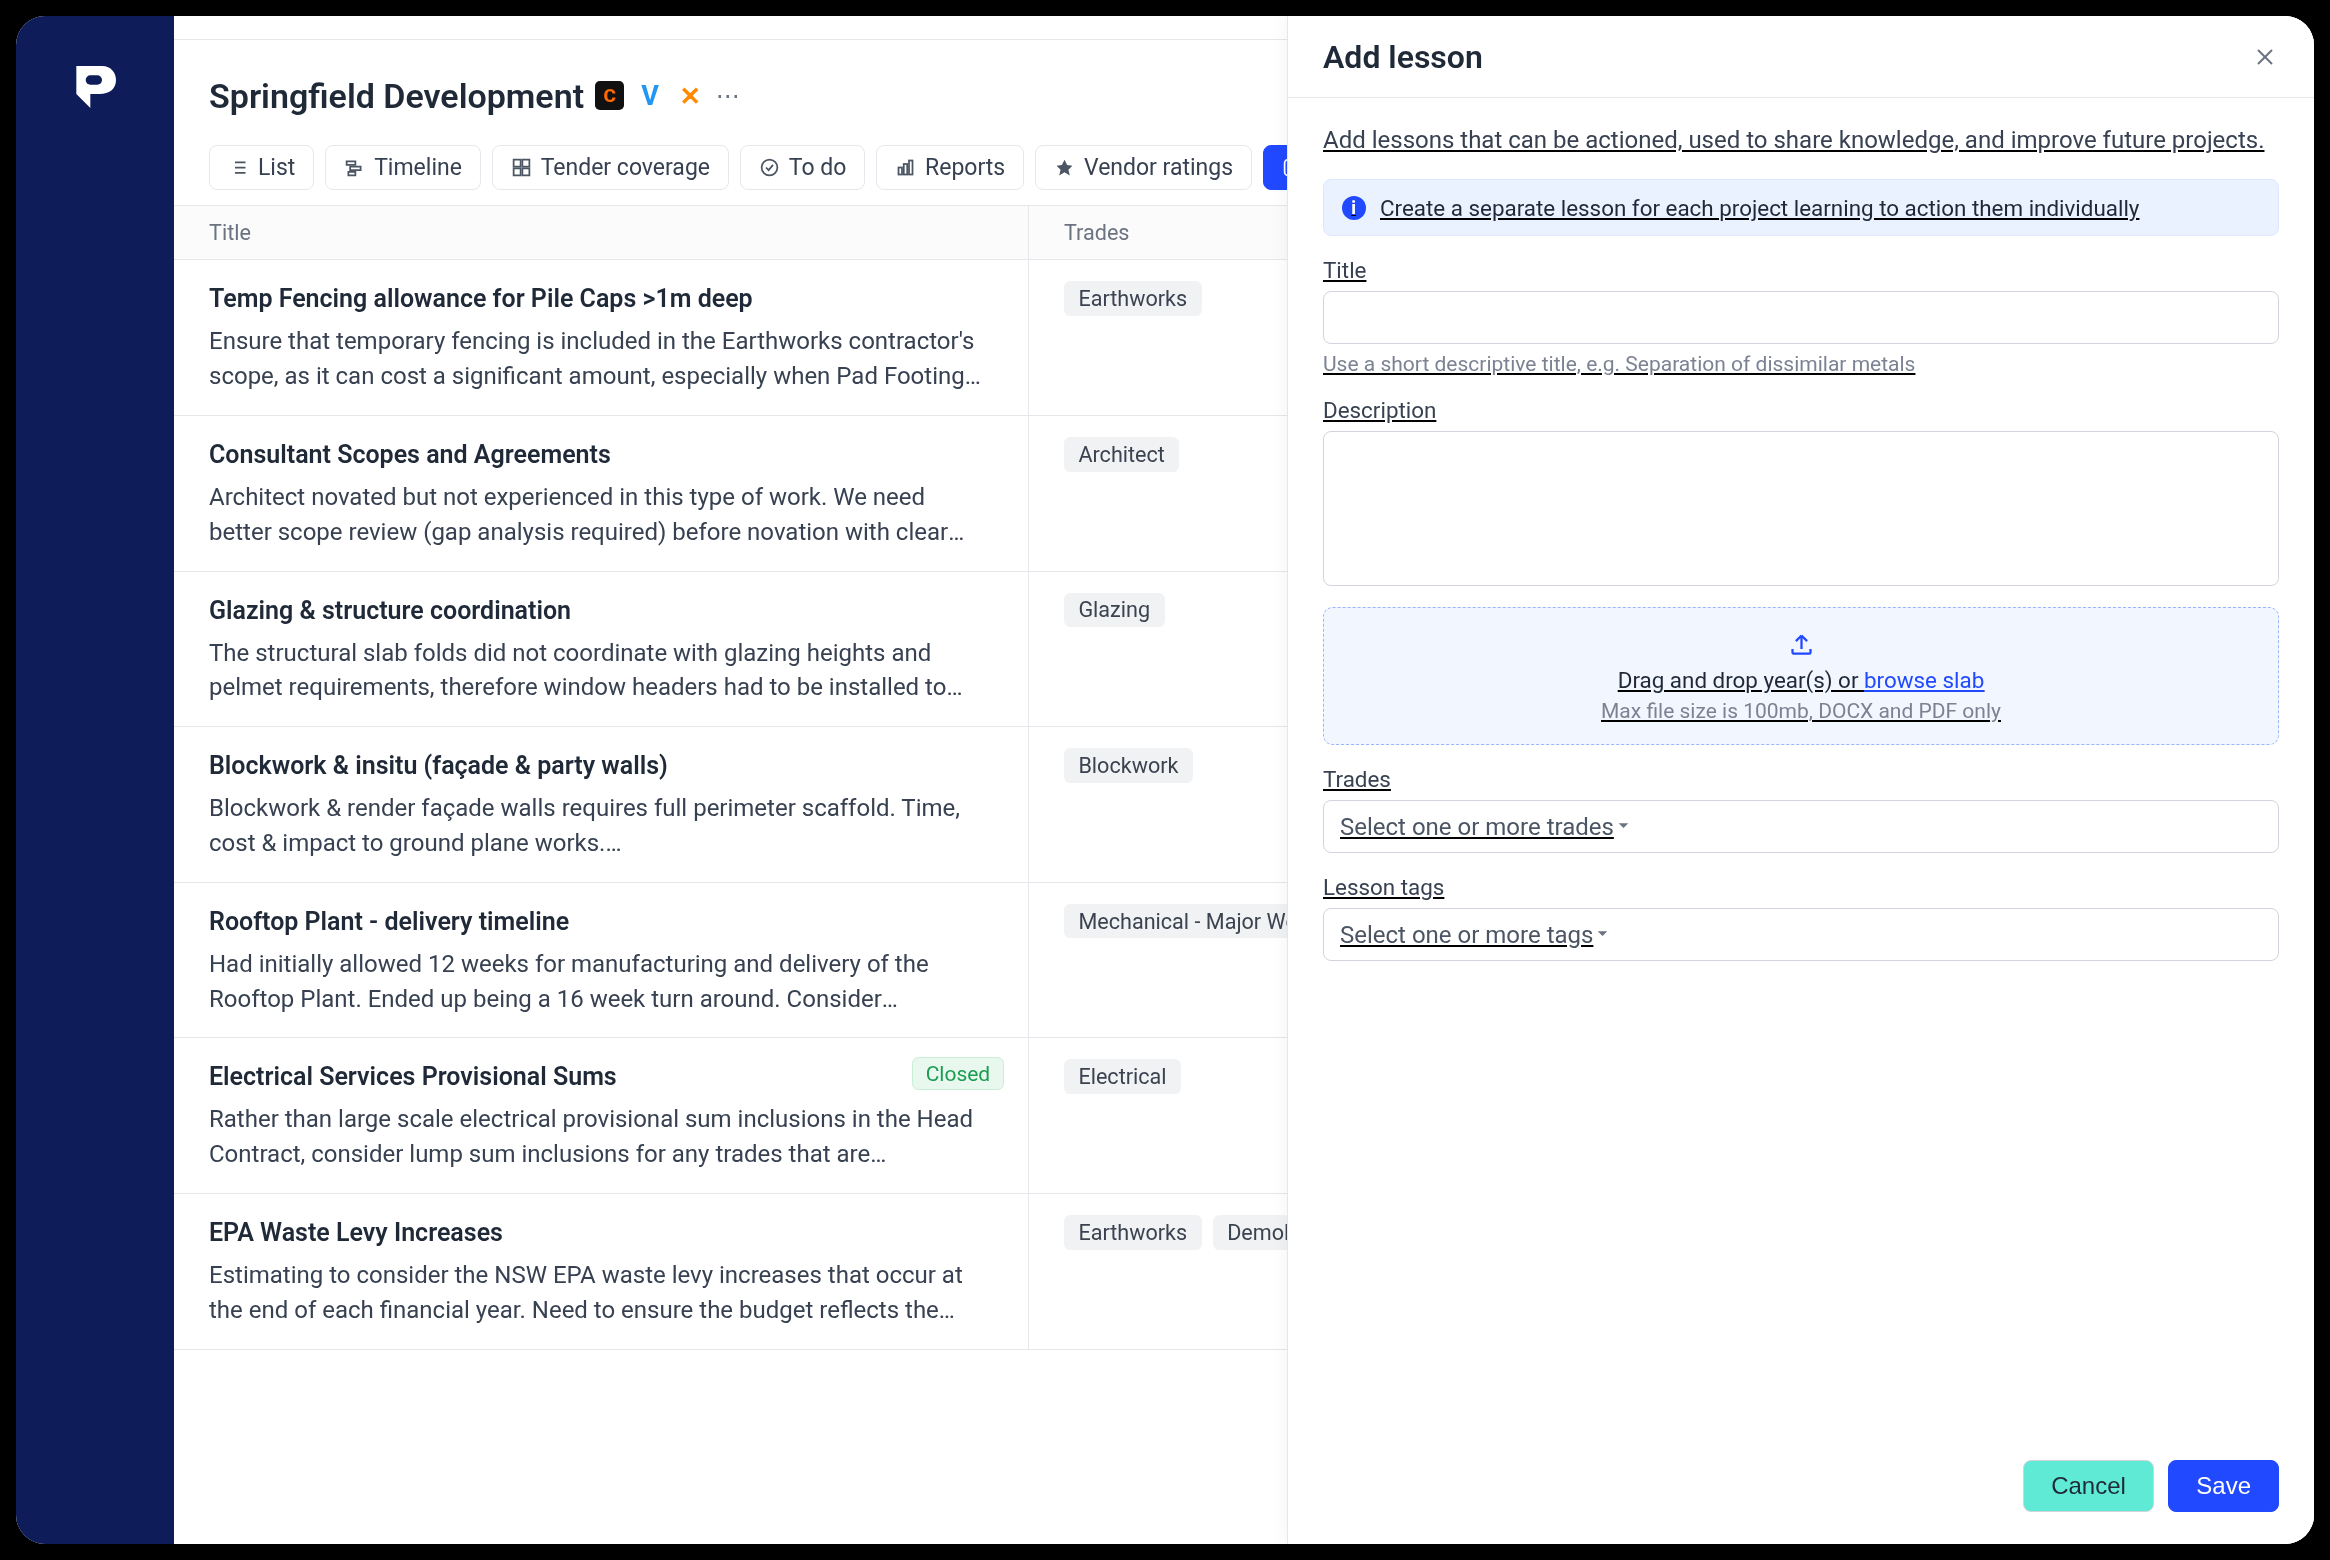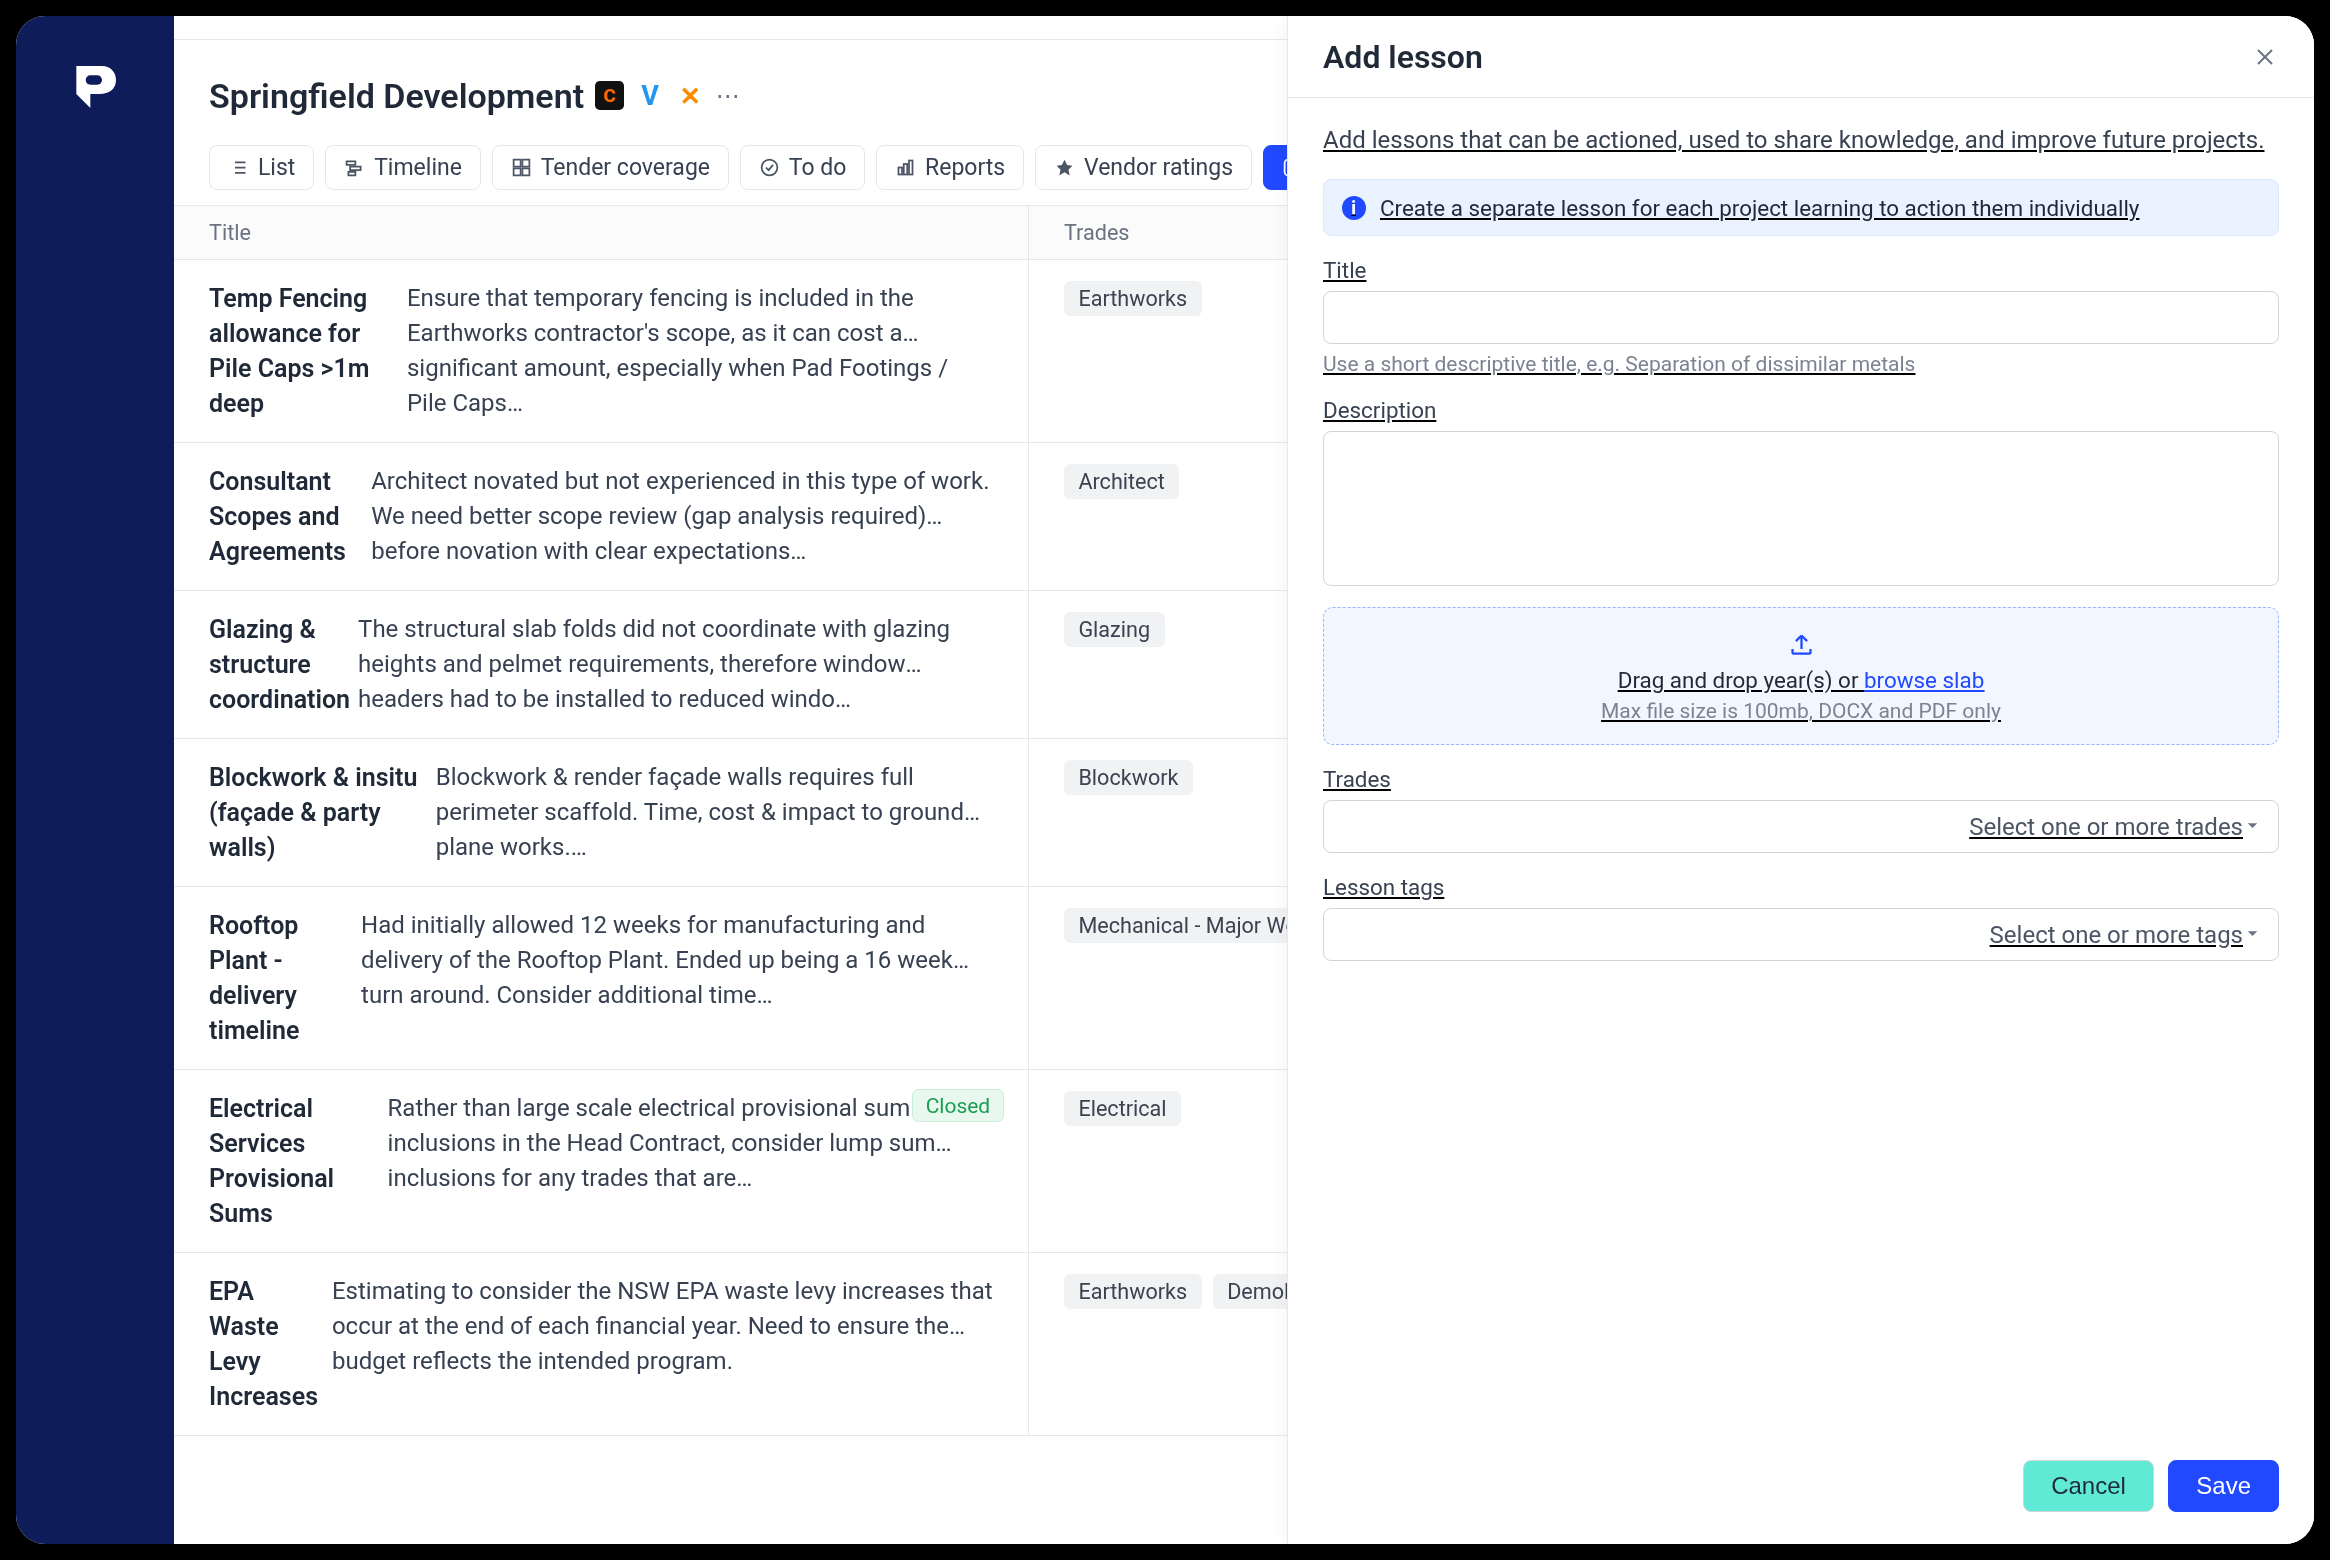--- a/index.html
+++ b/index.html
@@ -130,21 +130,21 @@
   }
   .col-title { flex: 0 0 855px; border-right:0.8px solid #e5e7eb;}
   .col-trades { flex: 1; }
   .trow {
     display:flex;
     border-bottom:0.8px solid #e5e7eb;
   }
   .tcell {
     padding: 21px 35px;
   }
-  .tcell.col-title { display:flex; flex-direction:row; gap:8px; position:relative;}
+  .tcell.col-title { display:flex; flex-direction:column; gap:8px; position:relative;}
   .lesson-title { font-size: 25px; font-weight:600; color:#1f2937; line-height:1.4;}
   .lesson-desc { font-size: 24px; color:#374151; line-height:1.45; max-width:784px;
     display:-webkit-box; -webkit-line-clamp:2; -webkit-box-orient:vertical; overflow:hidden;}
   .status-chip {
     position:absolute; right:24px; top:19px;
     background:#e9f8ee; color:#1a9d53; border:0.8px solid #c9eed6;
     font-size:21px; padding:3.2px 12.8px; border-radius:6.4px;
   }
   .tcell.col-trades { display:flex; gap:11.2px; flex-wrap:wrap; align-content:flex-start;}
   .trade-chip {
@@ -205,21 +205,21 @@
     border-radius:9.6px;
     padding:22.4px 16px 21px 16px;
     display:flex; flex-direction:column; align-items:center; gap:6.4px;
   }
   .upload-icon { color:#2149ff; }
   .upload-icon svg { width:27px; height:27px; stroke:#2149ff; fill:none; stroke-width:2;}
   .drop-text { font-size:22.4px; color:#1f2937;}
   .drop-link { color:#2149ff; text-decoration:underline; cursor:pointer;}
   .drop-sub { font-size:21px; color:#7b8292;}
   .select {
-    display:flex; align-items:center; justify-content:flex-end;
+    display:flex; align-items:center; justify-content:flex-start;
     cursor:pointer; height:53px;
   }
   .select-placeholder { color:#4b5563; font-size:24px;}
   .caret svg { width:19px;height:19px; fill:#6b7280;}
   .panel-footer {
     padding: 19px 35px 32px 35px;
     display:flex; justify-content:flex-end; gap:14.4px;
     border-top:0.8px solid transparent;
   }
   .btn {

